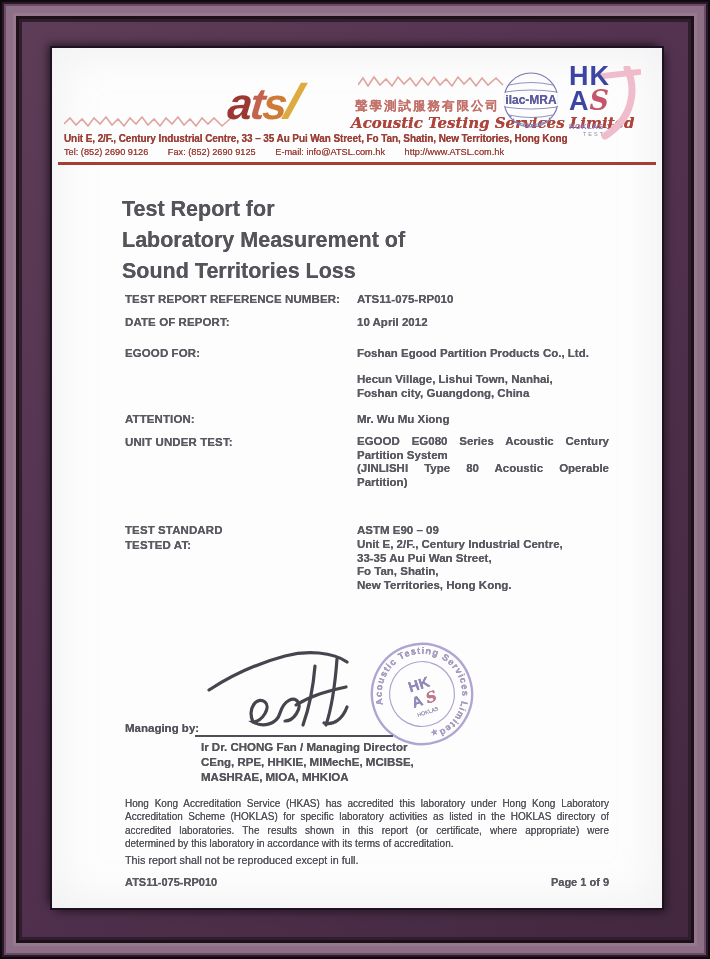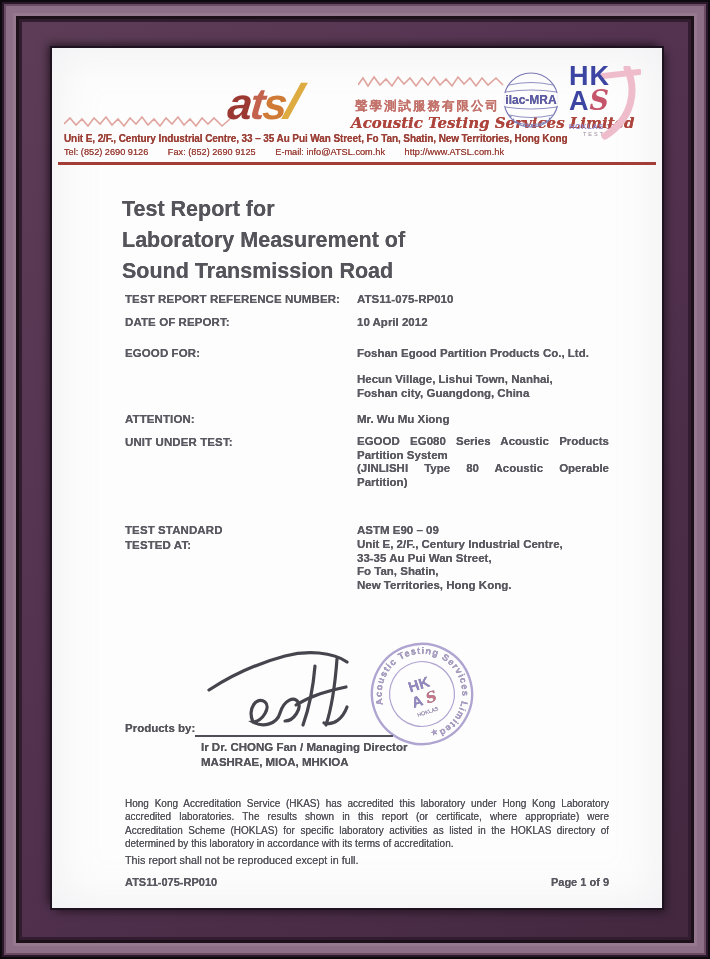--- a/index.html
+++ b/index.html
@@ -117,21 +117,21 @@
       <span>Tel: (852) 2690 9126</span>
       <span>Fax: (852) 2690 9125</span>
       <span>E-mail: info@ATSL.com.hk</span>
       <span>http://www.ATSL.com.hk</span>
     </div>
     <div class="rule"></div>
 
     <div class="title">
       <div>Test Report for</div>
       <div>Laboratory Measurement of</div>
-      <div>Sound Transmission Road</div>
+      <div>Sound Territories Loss</div>
     </div>
 
     <div class="fields">
       <div class="row" style="margin-bottom:9px">
         <div class="lbl">TEST REPORT REFERENCE NUMBER:</div>
         <div class="val">ATS11-075-RP010</div>
       </div>
       <div class="row" style="margin-bottom:17px">
         <div class="lbl">DATE OF REPORT:</div>
         <div class="val">10 April 2012</div>
@@ -147,21 +147,21 @@
           <div class="ln">Foshan city, Guangdong, China</div>
         </div>
       </div>
       <div class="row" style="margin-bottom:9px">
         <div class="lbl">ATTENTION:</div>
         <div class="val">Mr. Wu Mu Xiong</div>
       </div>
       <div class="row" style="margin-bottom:34px">
         <div class="lbl">UNIT UNDER TEST:</div>
         <div class="val">
-          <div class="ln jline">EGOOD EG080 Series Acoustic Products</div>
+          <div class="ln jline">EGOOD EG080 Series Acoustic Century</div>
           <div class="ln">Partition System</div>
           <div class="ln jline">(JINLISHI Type 80 Acoustic Operable</div>
           <div class="ln">Partition)</div>
         </div>
       </div>
       <div class="row" style="margin-bottom:1px">
         <div class="lbl">TEST STANDARD</div>
         <div class="val">ASTM E90 – 09</div>
       </div>
       <div class="row">
@@ -194,32 +194,33 @@
         <circle cx="55" cy="55" r="33" fill="none" stroke="#a395c9" stroke-width="1.2"></circle>
         <text font-size="9.5" font-weight="bold" fill="#a08fc5" letter-spacing="1" font-family="Liberation Sans, sans-serif">
           <textPath href="#stArc" startOffset="2">Acoustic  Testing  Services  Limited</textPath>
         </text>
         <text x="55" y="99" text-anchor="middle" font-size="9" fill="#a08fc5">★</text>
         <text x="55" y="50" text-anchor="middle" font-size="15" font-weight="bold" fill="#8273b8" font-family="Liberation Sans, sans-serif">HK</text>
         <text x="48" y="66" text-anchor="middle" font-size="15" font-weight="bold" fill="#8273b8" font-family="Liberation Sans, sans-serif">A</text>
         <text x="63" y="66" text-anchor="middle" font-size="15" font-weight="bold" font-style="italic" fill="#bb5f78" font-family="DejaVu Serif, serif">S</text>
         <text x="55" y="76" text-anchor="middle" font-size="5.5" fill="#9b8ac0" font-family="Liberation Sans, sans-serif">HOKLAS</text>
       </svg>
-      <div class="approved">Products by:</div>
+      <div class="approved">Managing by:</div>
       <div class="sigline"></div>
       <div class="namecard">
         <div>Ir Dr. CHONG Fan / Managing Director</div>
+        <div>CEng, RPE, HHKIE, MIMechE, MCIBSE,</div>
         <div>MASHRAE, MIOA, MHKIOA</div>
       </div>
     </div>
 
     <div class="foot">
       <div class="fl jline">Hong Kong Accreditation Service (HKAS) has accredited this laboratory under Hong Kong Laboratory</div>
+      <div class="fl jline">Accreditation Scheme (HOKLAS) for specific laboratory activities as listed in the HOKLAS directory of</div>
       <div class="fl jline">accredited laboratories. The results shown in this report (or certificate, where appropriate) were</div>
-      <div class="fl jline">Accreditation Scheme (HOKLAS) for specific laboratory activities as listed in the HOKLAS directory of</div>
       <div class="fl">determined by this laboratory in accordance with its terms of accreditation.</div>
     </div>
     <div class="repro">This report shall not be reproduced except in full.</div>
     <div class="bottomrow">
       <span>ATS11-075-RP010</span>
       <span>Page 1 of 9</span>
     </div>
 
   </div>
 </div>

